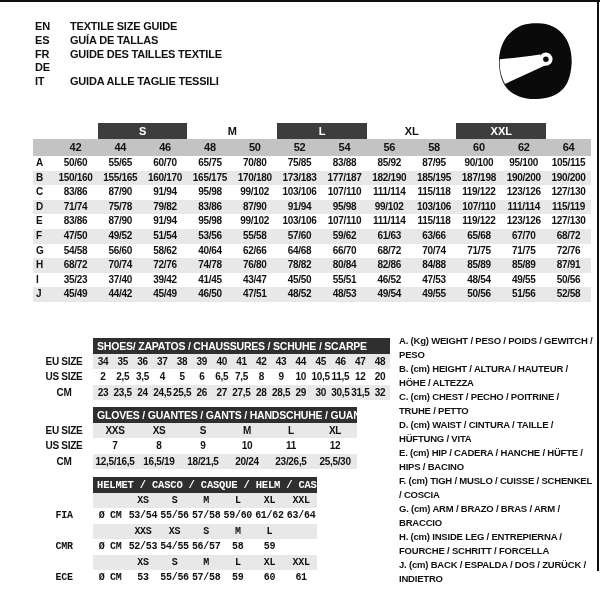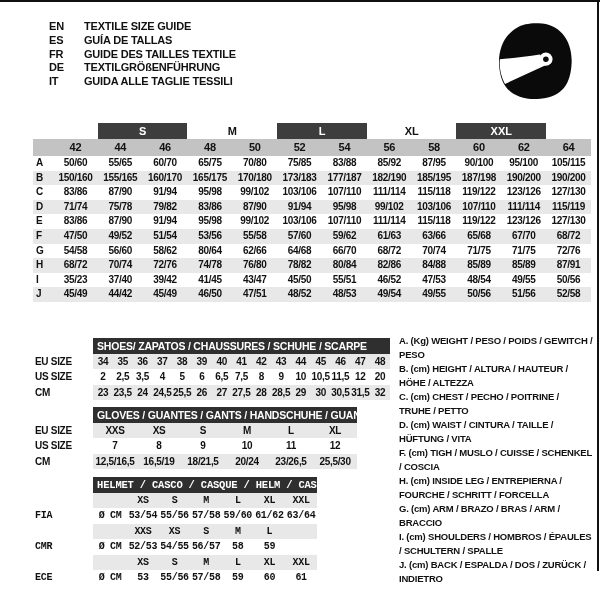--- a/index.html
+++ b/index.html
@@ -4,21 +4,21 @@
 <style>
   :root{
     --bar:#3d3d3d; --bar2:#2f2f2f; --headgray:#c3c3c3; --stripe:#e8e8e8; --ink:#111;
   }
   html,body{margin:0;padding:0;background:#fff;}
   .frame{position:relative;width:600px;height:600px;background:#fff;overflow:hidden;
          font-family:"Liberation Sans", sans-serif;color:var(--ink);}
   .border-top{position:absolute;left:0;top:0;width:600px;height:2px;background:#101010;}
   .border-right{position:absolute;left:597px;top:0;width:2px;height:571px;background:#101010;}
 
-  .languages{position:absolute;left:49px;top:20px;}
+  .languages{position:absolute;left:35px;top:20px;}
   .lang-row{display:flex;font-weight:bold;font-size:11px;line-height:13.8px;letter-spacing:-0.2px;}
   .lang-code{width:35px;}
 
   .helmet-logo{position:absolute;left:487px;top:14px;width:92px;height:94px;}
 
   table{border-collapse:collapse;table-layout:fixed;}
   td,th{padding:0;overflow:hidden;white-space:nowrap;font-weight:bold;}
 
   .main-wrap{position:absolute;left:33px;top:123px;}
   .main-table{width:558px;}
@@ -26,21 +26,21 @@
   .main-table .group-row td{height:16px;font-size:11px;letter-spacing:0;}
   .g-dark{background:var(--bar);color:#fff;}
   .main-table .num-row td{background:var(--headgray);font-size:11px;height:17px;}
   .main-table tr.stripe td{background:var(--stripe);}
   .main-table td.row-key{text-align:left;padding-left:3px;}
 
   .sub-wrap{position:absolute;}
   .sub-table td{font-size:10px;text-align:center;height:15.5px;line-height:15.5px;letter-spacing:-0.3px;}
   .sub-table th.bar{background:var(--bar2);color:#fff;text-align:left;font-size:10.5px;
                     height:15px;padding-left:4px;letter-spacing:-0.2px;}
-  .sub-table td.lbl{background:#fff !important;text-align:left;padding-left:5px;font-size:10px;margin-top:36px;}
+  .sub-table td.lbl{background:#fff !important;text-align:center;padding-left:5px;font-size:10px;margin-top:36px;}
   .sub-table td.gray{background:var(--stripe);}
 
   .legend{position:absolute;left:399px;top:334px;width:194px;}
   .legend-item{font-size:9.5px;font-weight:bold;line-height:14px;letter-spacing:-0.2px;white-space:normal;}
 </style>
 </head>
 <body>
 
 <div class="frame">
   <div class="border-top"></div>
@@ -54,21 +54,20 @@
     <div class="lang-row">
       <span class="lang-code">ES</span>
       <span>GUÍA DE TALLAS</span>
     </div>
     <div class="lang-row">
       <span class="lang-code">FR</span>
       <span>GUIDE DES TAILLES TEXTILE</span>
     </div>
     <div class="lang-row">
       <span class="lang-code">DE</span>
-      <span>TEXTILGRÖßENFÜHRUNG</span>
     </div>
     <div class="lang-row">
       <span class="lang-code">IT</span>
       <span>GUIDA ALLE TAGLIE TESSILI</span>
     </div>
   </div>
 
   <svg class="helmet-logo" viewBox="0 0 100 100">
     <path fill="#0a0a0a" d="M 56 9 C 79 9 93 28 92 52 C 91 75 82 89 58 91
              C 38 93 19 86 14.5 64 C 10.5 46 14 24 34 13 C 41 9.5 48 9 56 9 Z"></path>
@@ -208,21 +207,21 @@
             <td>63/66</td>
             <td>65/68</td>
             <td>67/70</td>
             <td>68/72</td>
           </tr>
           <tr>
             <td class="row-key">G</td>
             <td>54/58</td>
             <td>56/60</td>
             <td>58/62</td>
-            <td>80/64</td>
+            <td>40/64</td>
             <td>62/66</td>
             <td>64/68</td>
             <td>66/70</td>
             <td>68/72</td>
             <td>70/74</td>
             <td>71/75</td>
             <td>71/75</td>
             <td>72/76</td>
           </tr>
           <tr class="stripe">
@@ -483,19 +482,19 @@
           </tr>
         </tbody>
       </table>
   </div>
 
   <div class="legend" id="legend">
       <div class="legend-item">A. (Kg) WEIGHT / PESO / POIDS / GEWITCH / PESO</div>
       <div class="legend-item">B. (cm) HEIGHT / ALTURA / HAUTEUR / HÖHE / ALTEZZA</div>
       <div class="legend-item">C. (cm) CHEST / PECHO / POITRINE / TRUHE / PETTO</div>
       <div class="legend-item">D. (cm) WAIST / CINTURA / TAILLE / HÜFTUNG / VITA</div>
+      <div class="legend-item">E. (cm) HIP / CADERA / HANCHE / HÜFTE / HIPS / BACINO</div>
       <div class="legend-item">F. (cm) TIGH / MUSLO / CUISSE / SCHENKEL / COSCIA</div>
+      <div class="legend-item">G. (cm) ARM / BRAZO / BRAS / ARM / BRACCIO</div>
       <div class="legend-item">H. (cm) INSIDE LEG / ENTREPIERNA / FOURCHE / SCHRITT / FORCELLA</div>
-      <div class="legend-item">G. (cm) ARM / BRAZO / BRAS / ARM / BRACCIO</div>
-      <div class="legend-item">I. (cm) SHOULDERS / HOMBROS / ÉPAULES / SCHULTERN / SPALLE</div>
       <div class="legend-item">J. (cm) BACK / ESPALDA / DOS / ZURÜCK / INDIETRO</div>
     </div>
 </div>
 
 </body></html>

